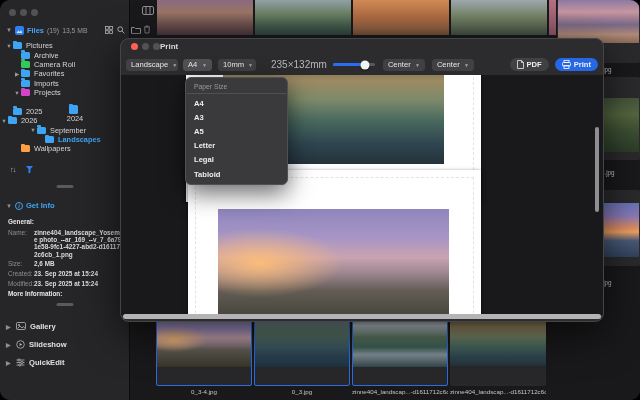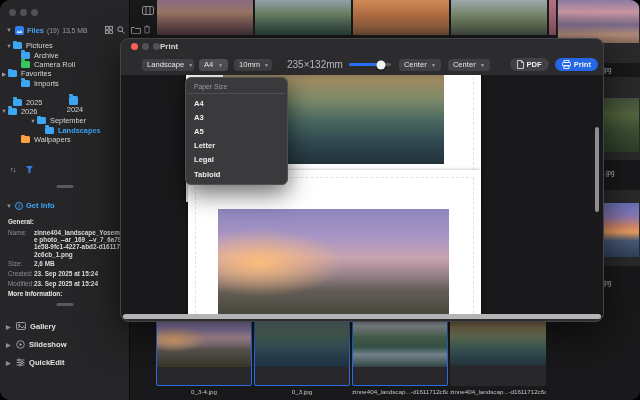--- a/index.html
+++ b/index.html
@@ -206,29 +206,34 @@
         <div class="trow" style="padding-left: 13px;">
           <span class="chev"></span>
           <span class="ficon" style="background: rgb(61, 165, 244);"></span>
           <span class="flabel">Archive</span>
         </div>
         <div class="trow" style="padding-left: 13px;">
           <span class="chev"></span>
           <span class="ficon" style="background: rgb(52, 199, 89);"></span>
           <span class="flabel">Camera Roll</span>
         </div>
-        <div class="trow" style="">
+        <div class="trow" style="padding-left: 13px;">
           <span class="chev">▶</span>
           <span class="ficon" style="background: rgb(61, 165, 244);"></span>
           <span class="flabel">Favorites</span>
         </div>
         <div class="trow" style="padding-left: 13px;">
           <span class="chev"></span>
           <span class="ficon" style="background: rgb(61, 165, 244);"></span>
           <span class="flabel">Imports</span>
+        </div>
+        <div class="trow" style="padding-left: 13px;">
+          <span class="chev">▼</span>
+          <span class="ficon" style="background: rgb(214, 67, 200);"></span>
+          <span class="flabel">Projects</span>
         </div>
         <div class="trow" style="padding-left: 21px; flex-direction: column;">
           <span class="chev"></span>
           <span class="ficon" style="background: rgb(61, 165, 244);"></span>
           <span class="flabel">2024</span>
         </div>
         <div class="trow" style="padding-left: 5px;">
           <span class="chev"></span>
           <span class="ficon" style="background: rgb(61, 165, 244);"></span>
           <span class="flabel">2025</span>
@@ -336,21 +341,21 @@
 
   <div class="dlg">
     <div class="dlg-title">
       <span class="dot red"></span>
       <span class="dot"></span>
       <span class="dot"></span>
     </div>
     <div class="dlg-name">Print</div>
 
     <div class="toolbar">
-      <div class="tbtn" style="width:52px; margin-right:5px;margin-left:16px;">
+      <div class="tbtn" style="width:52px; margin-right:5px;">
         <span>Landscape</span>
           <span class="arr">▼</span>
       </div>
       <div class="tbtn lit" style="width:29px; margin-right:6px;">
         <span>A4</span>
           <span class="arr">▼</span>
       </div>
       <div class="tbtn" style="width:38px; margin-right:15px;">
         <span>10mm</span>
           <span class="arr">▼</span>

